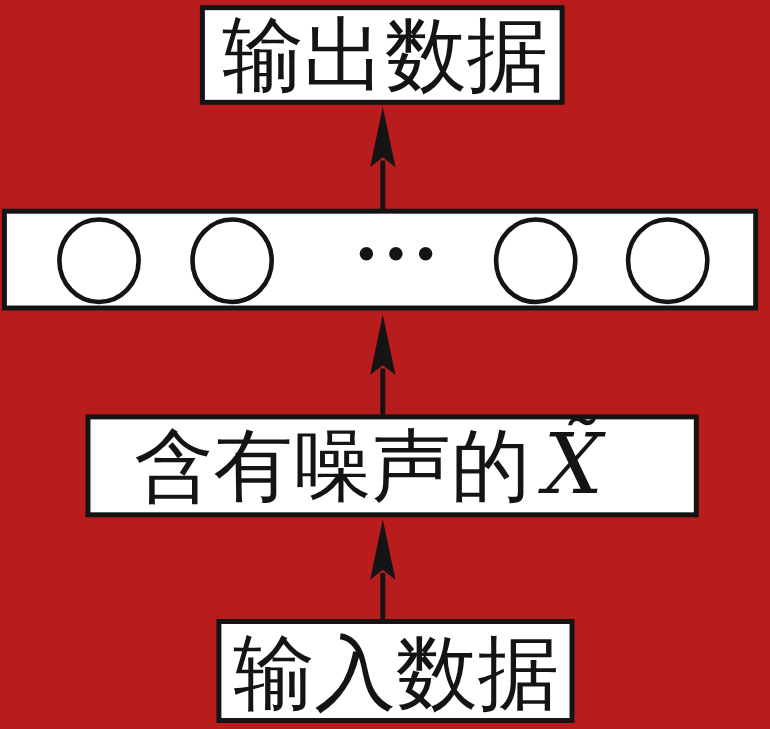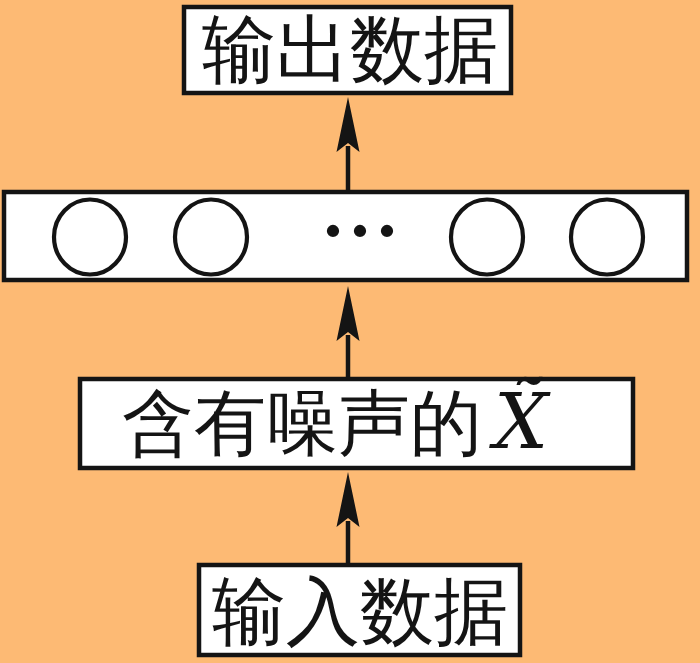--- a/index.html
+++ b/index.html
@@ -4,21 +4,21 @@
 <style>
   html, body {
     margin: 0;
     padding: 0;
     background: #ffffff;
   }
   .stage {
     position: relative;
     width: 700px;
     height: 663px;
-    background: #fdba74;
+    background: #b91c1c;
     overflow: hidden;
   }
   svg {
     display: block;
   }
   .cjk-label {
     font-family: "Liberation Serif", "DejaVu Serif", serif;
     font-weight: 400;
     fill: #141414;
   }

